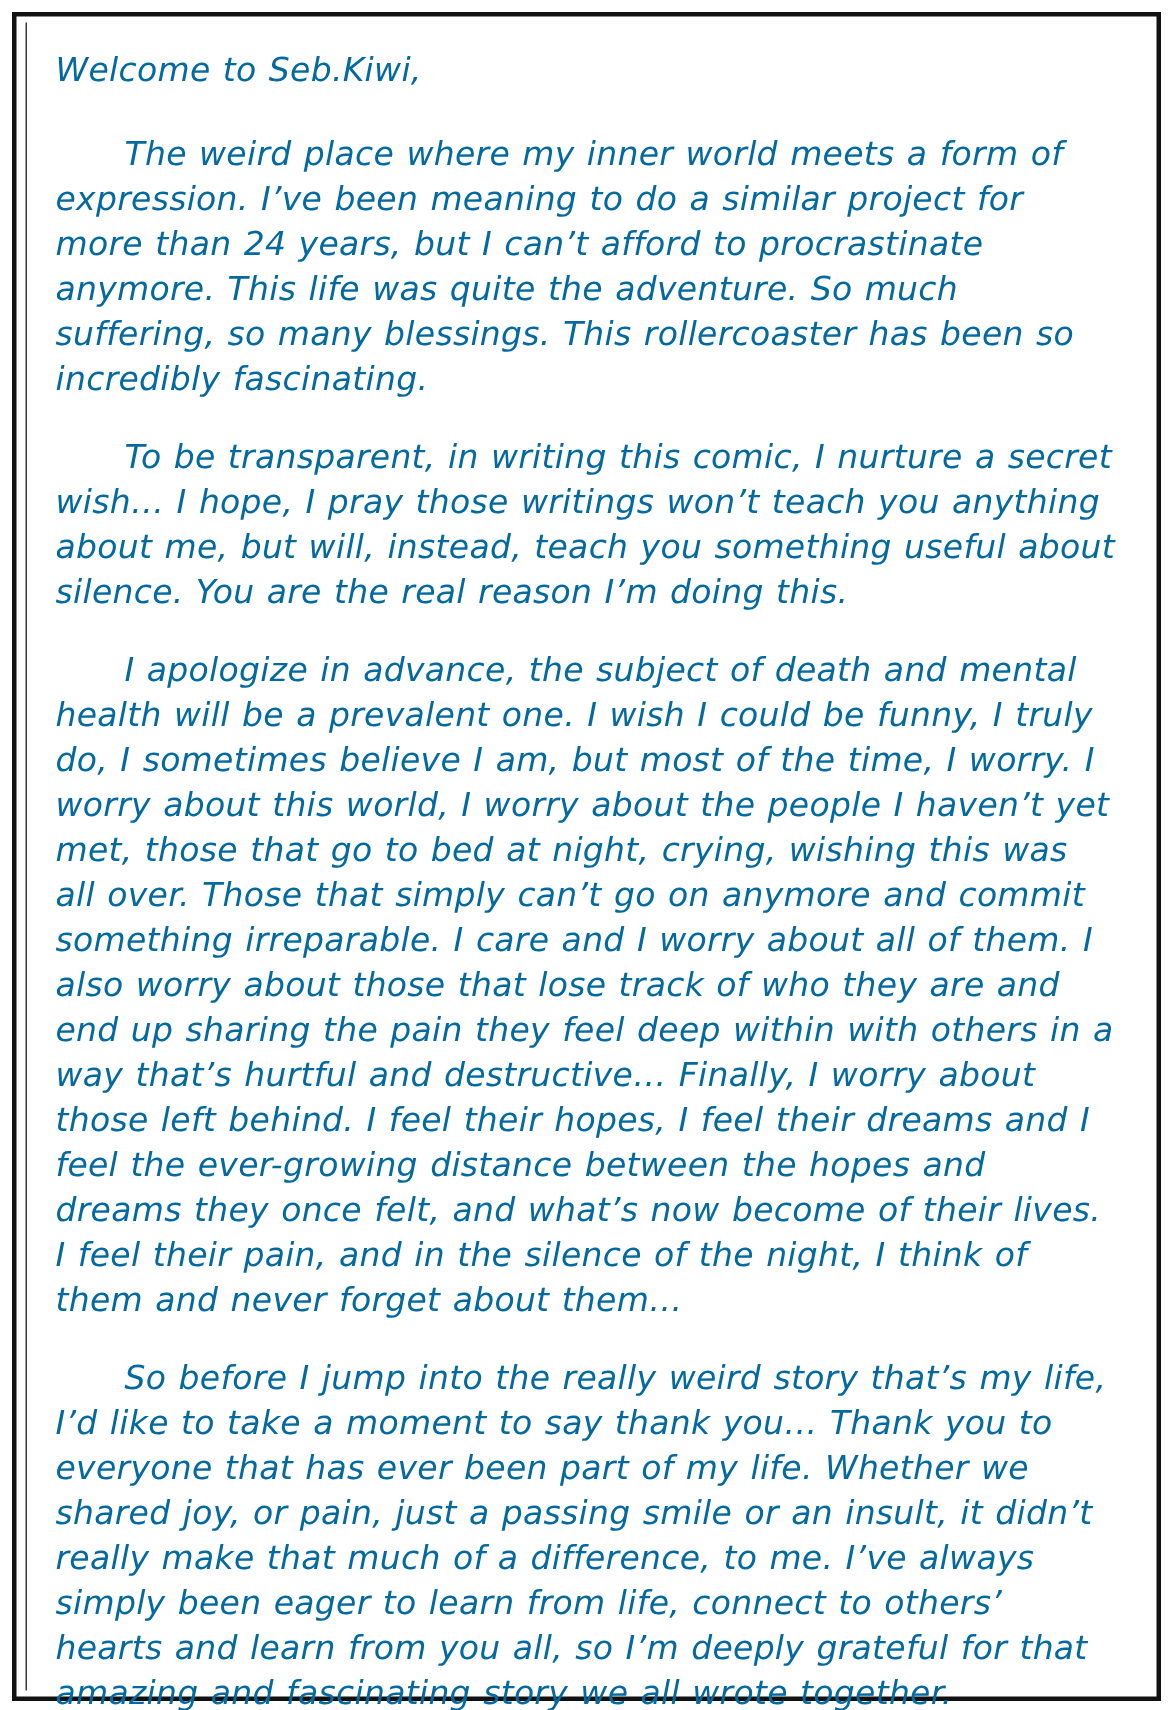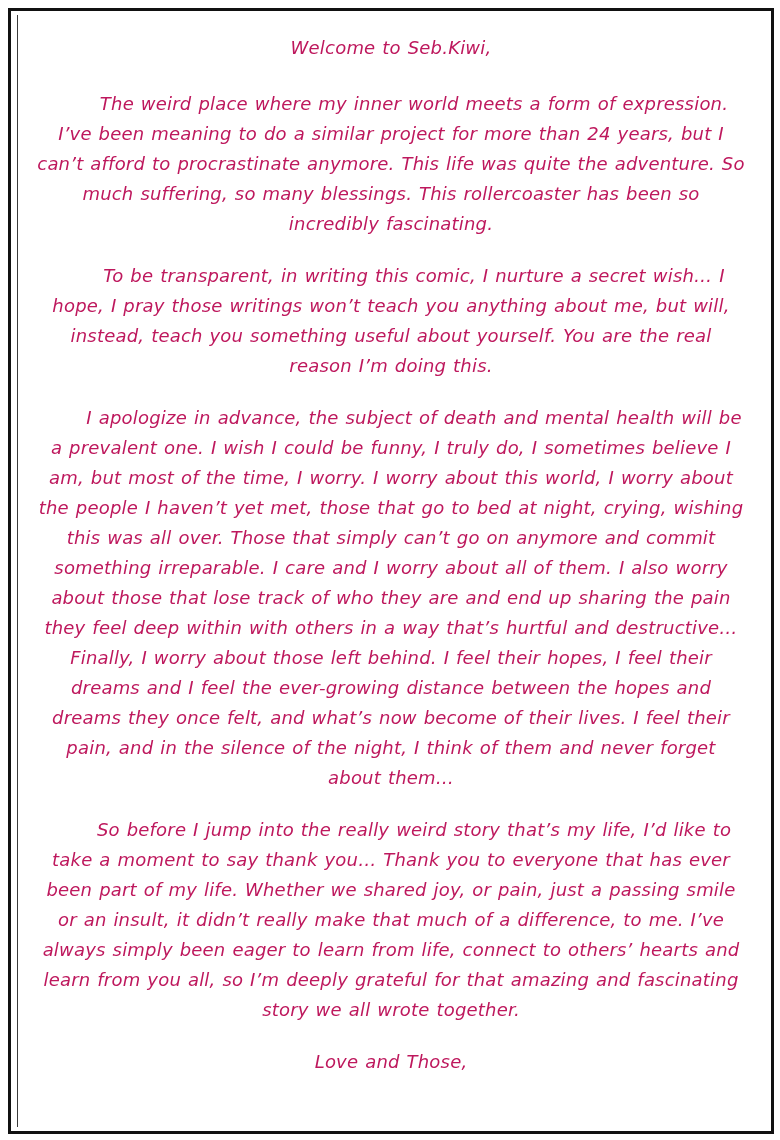--- a/index.html
+++ b/index.html
@@ -43,25 +43,25 @@
     position: absolute;
     left: 26px;
     top: 22px;
     right: 26px;
     bottom: 10px;
   }
   .line,
   .para {
     font-family: "DejaVu Sans", sans-serif;
     font-style: italic;
-    font-size: 18px;
+    font-size: 22px;
     line-height: 30px;
-    color: #be185d;
+    color: #0369a1;
     letter-spacing: 0.2px;
-    text-align: center;
+    text-align: left;
     word-spacing: 1px;
   }
   .para {
     margin: 0 0 22px 0;
     text-indent: 46px;
     font-style: italic;
   }
   .greeting {
     margin: 0 0 26px 0;
   }
@@ -76,21 +76,21 @@
 <body>
 
 <div class="page">
   <div class="frame">
     <div class="letter">
 
       <div class="line greeting">Welcome to Seb.Kiwi,</div>
 
       <p class="para">The weird place where my inner world meets a form of expression. I’ve been meaning to do a similar project for more than 24 years, but I can’t afford to procrastinate anymore. This life was quite the adventure. So much suffering, so many blessings. This rollercoaster has been so incredibly fascinating.</p>
 
-      <p class="para">To be transparent, in writing this comic, I nurture a secret wish… I hope, I pray those writings won’t teach you anything about me, but will, instead, teach you something useful about yourself. You are the real reason I’m doing this.</p>
+      <p class="para">To be transparent, in writing this comic, I nurture a secret wish… I hope, I pray those writings won’t teach you anything about me, but will, instead, teach you something useful about silence. You are the real reason I’m doing this.</p>
 
       <p class="para">I apologize in advance, the subject of death and mental health will be a prevalent one. I wish I could be funny, I truly do, I sometimes believe I am, but most of the time, I worry. I worry about this world, I worry about the people I haven’t yet met, those that go to bed at night, crying, wishing this was all over. Those that simply can’t go on anymore and commit something irreparable. I care and I worry about all of them. I also worry about those that lose track of who they are and end up sharing the pain they feel deep within with others in a way that’s hurtful and destructive… Finally, I worry about those left behind. I feel their hopes, I feel their dreams and I feel the ever-growing distance between the hopes and dreams they once felt, and what’s now become of their lives. I feel their pain, and in the silence of the night, I think of them and never forget about them…</p>
 
       <p class="para">So before I jump into the really weird story that’s my life, I’d like to take a moment to say thank you… Thank you to everyone that has ever been part of my life. Whether we shared joy, or pain, just a passing smile or an insult, it didn’t really make that much of a difference, to me. I’ve always simply been eager to learn from life, connect to others’ hearts and learn from you all, so I’m deeply grateful for that amazing and fascinating story we all wrote together.</p>
 
       <div class="line signoff">Love and Those,</div>
 
 
     </div>
   </div>

